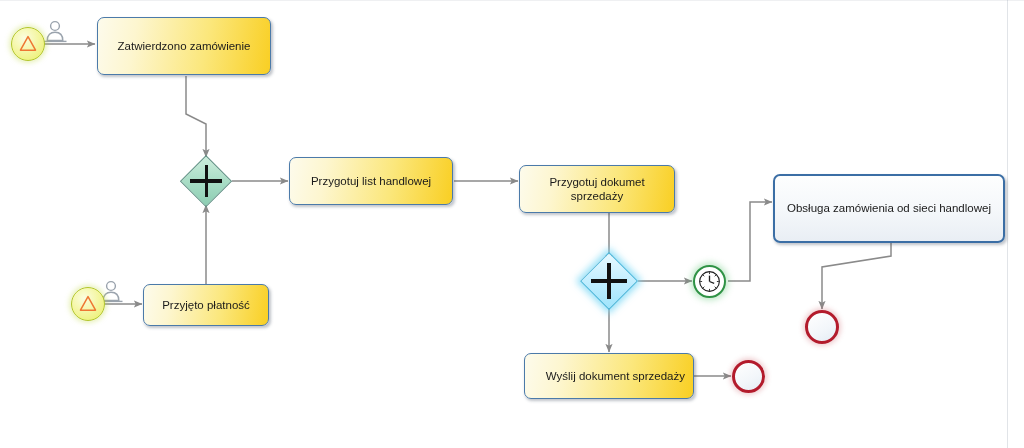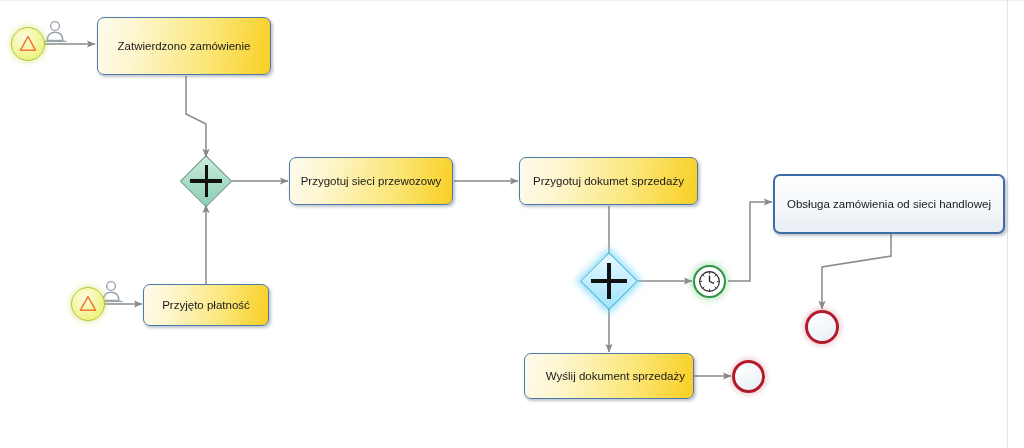--- a/index.html
+++ b/index.html
@@ -210,32 +210,32 @@
 
   <div class="task yellow" style="left:143px; top:284px; width:126px; height:42px;">
     <span>Przyjęto płatność</span>
   </div>
 
   <div class="task yellow" style="left:97px; top:17px; width:174px; height:58px;">
     <span>Zatwierdzono zamówienie</span>
   </div>
 
   <div class="task yellow" style="left:289px; top:157px; width:164px; height:48px;">
-    <span>Przygotuj sieci przewozowy</span>
-  </div>
-
-  <div class="task yellow" style="left:519px; top:157px; width:179px; height:48px;">
+    <span>Przygotuj list handlowej</span>
+  </div>
+
+  <div class="task yellow" style="left:519px; top:165px; width:156px; height:48px;">
     <span>Przygotuj dokumet sprzedaży</span>
   </div>
 
   <div class="task yellow" style="left:524px; top:353px; width:170px; height:46px;justify-content:flex-end;">
     <span>Wyślij dokument sprzedaży</span>
   </div>
 
-  <div class="task plain" style="left:773px; top:174px; width:232px; height:60px;">
+  <div class="task plain" style="left:773px; top:174px; width:232px; height:69px;">
     <span>Obsługa zamówienia od sieci handlowej</span>
   </div>
 
   <div class="gateway green" style="left:180px; top:155px; width:52px; height:52px;">
     <div class="dia"></div>
     <div class="plus-h"></div>
     <div class="plus-v"></div>
   </div>
 
   <div class="gateway blue" style="left:580px; top:252px; width:58px; height:58px;">

